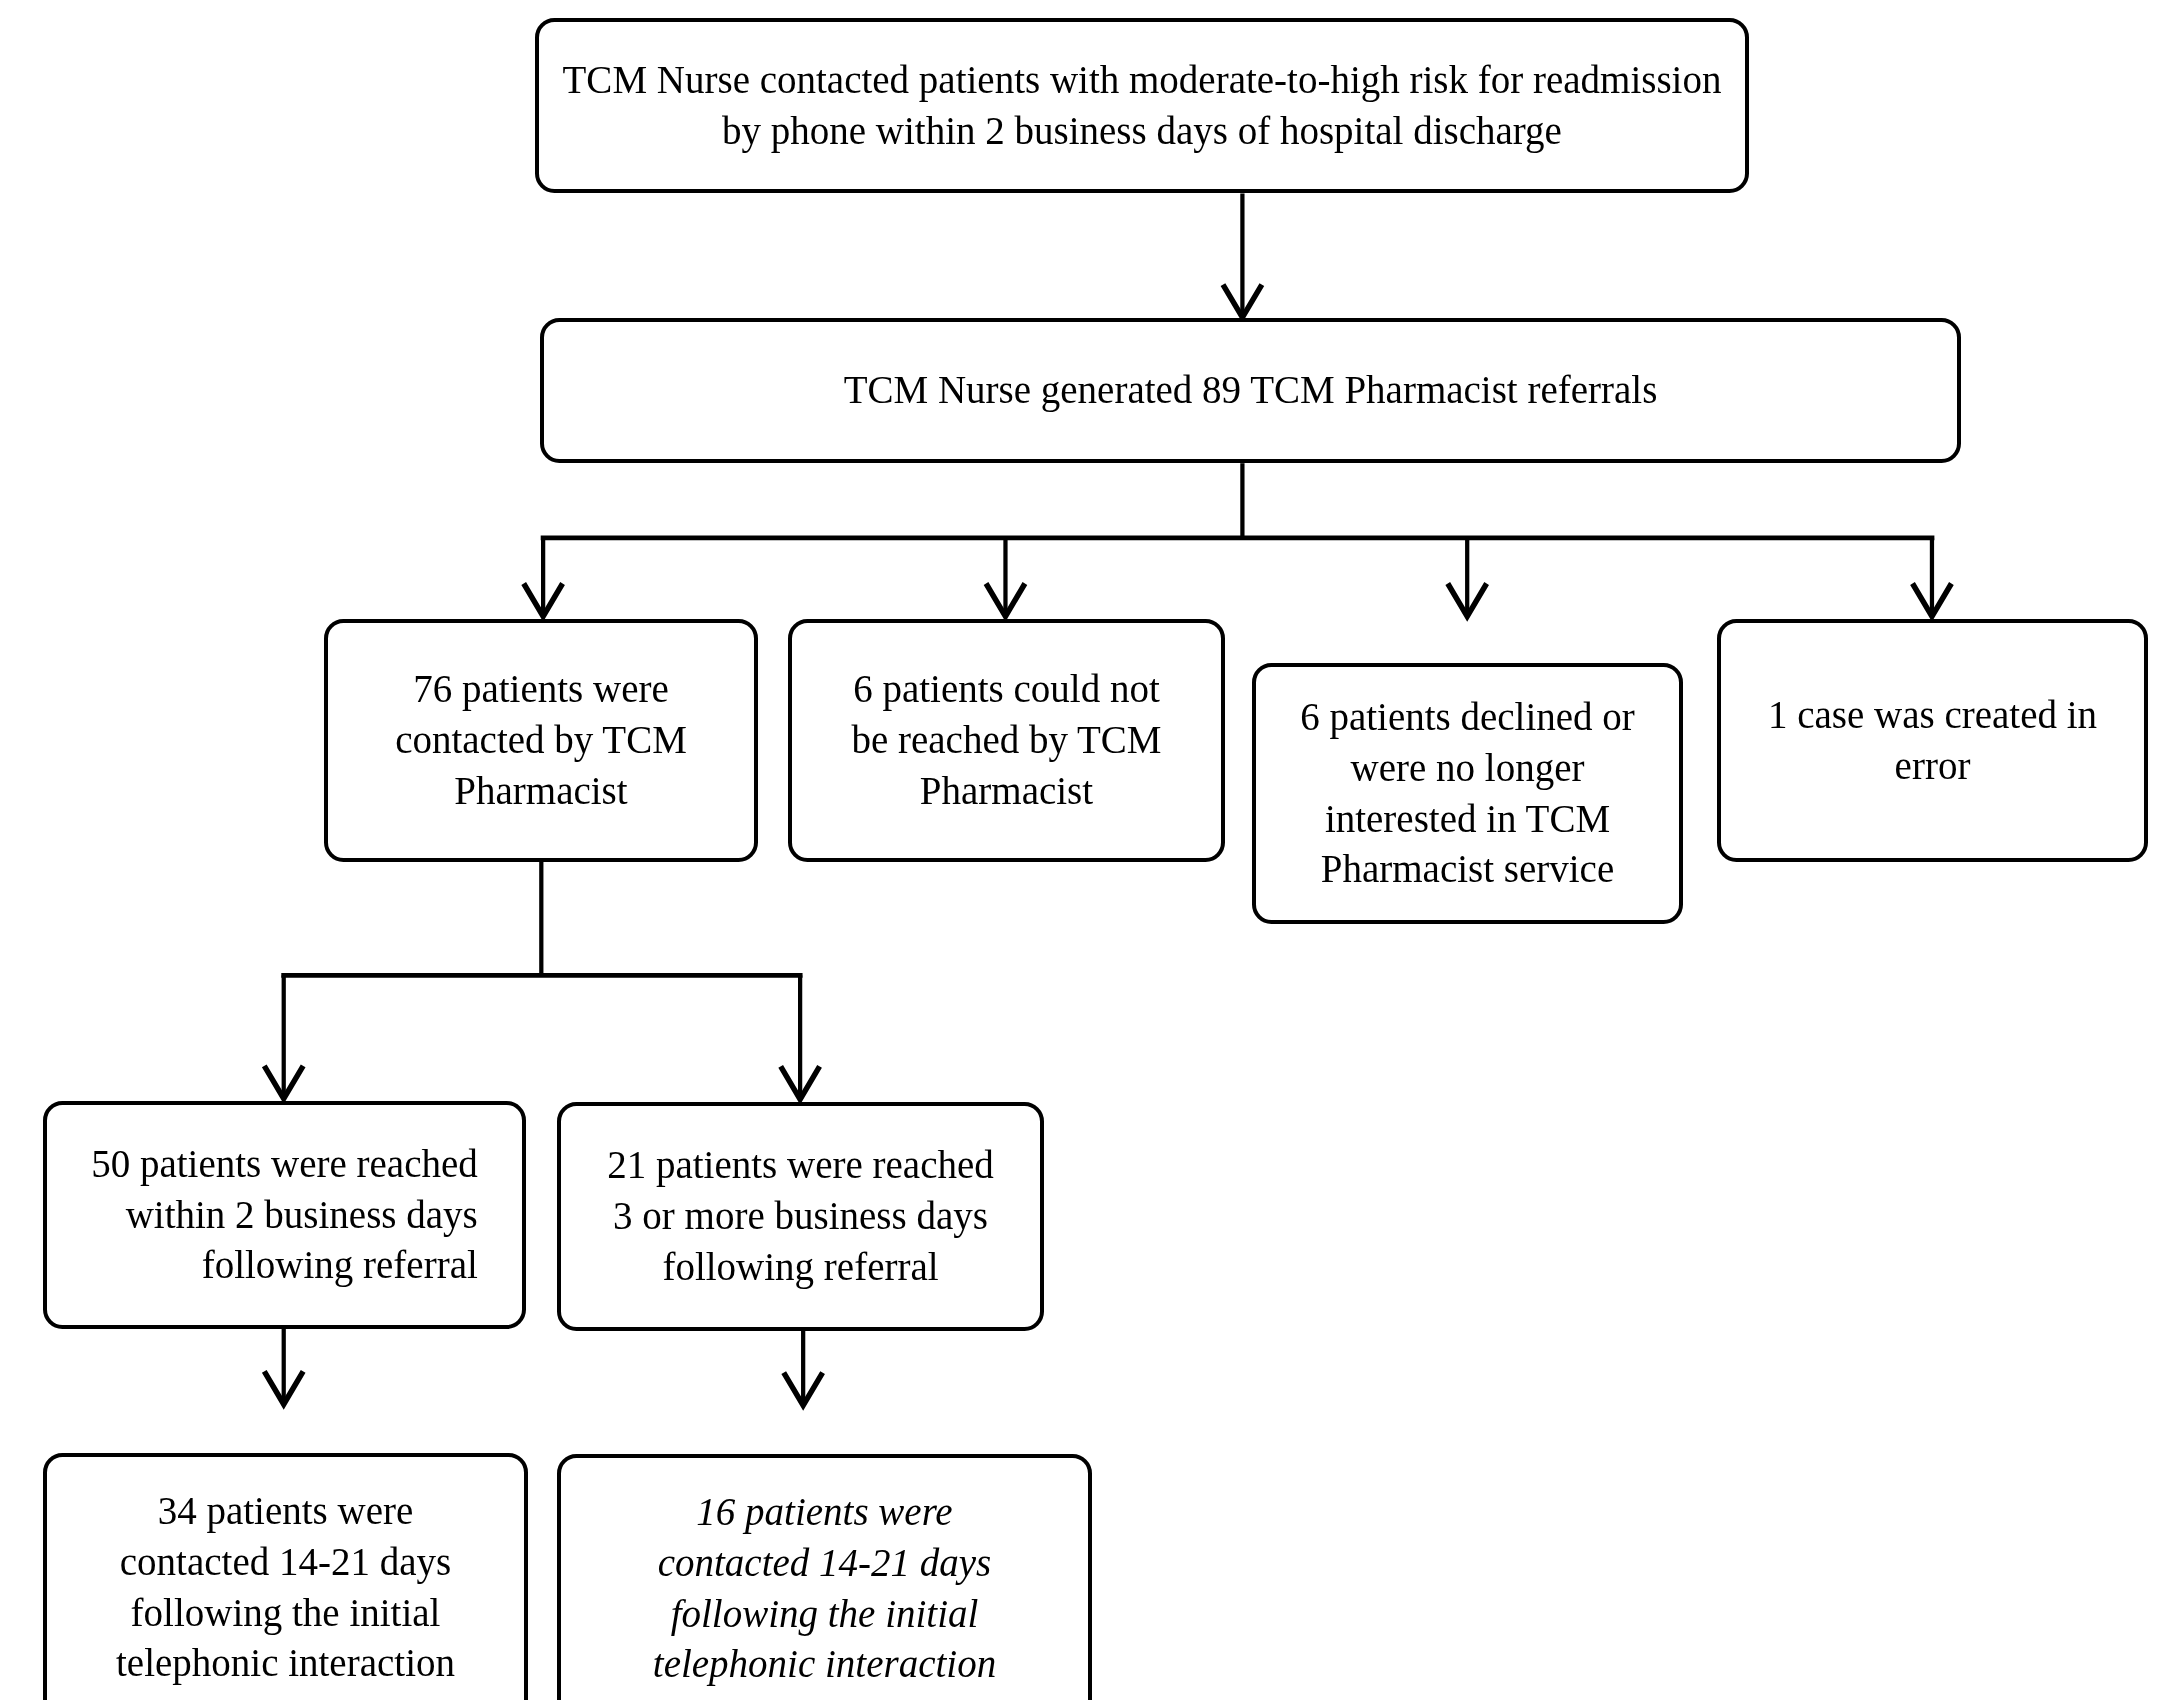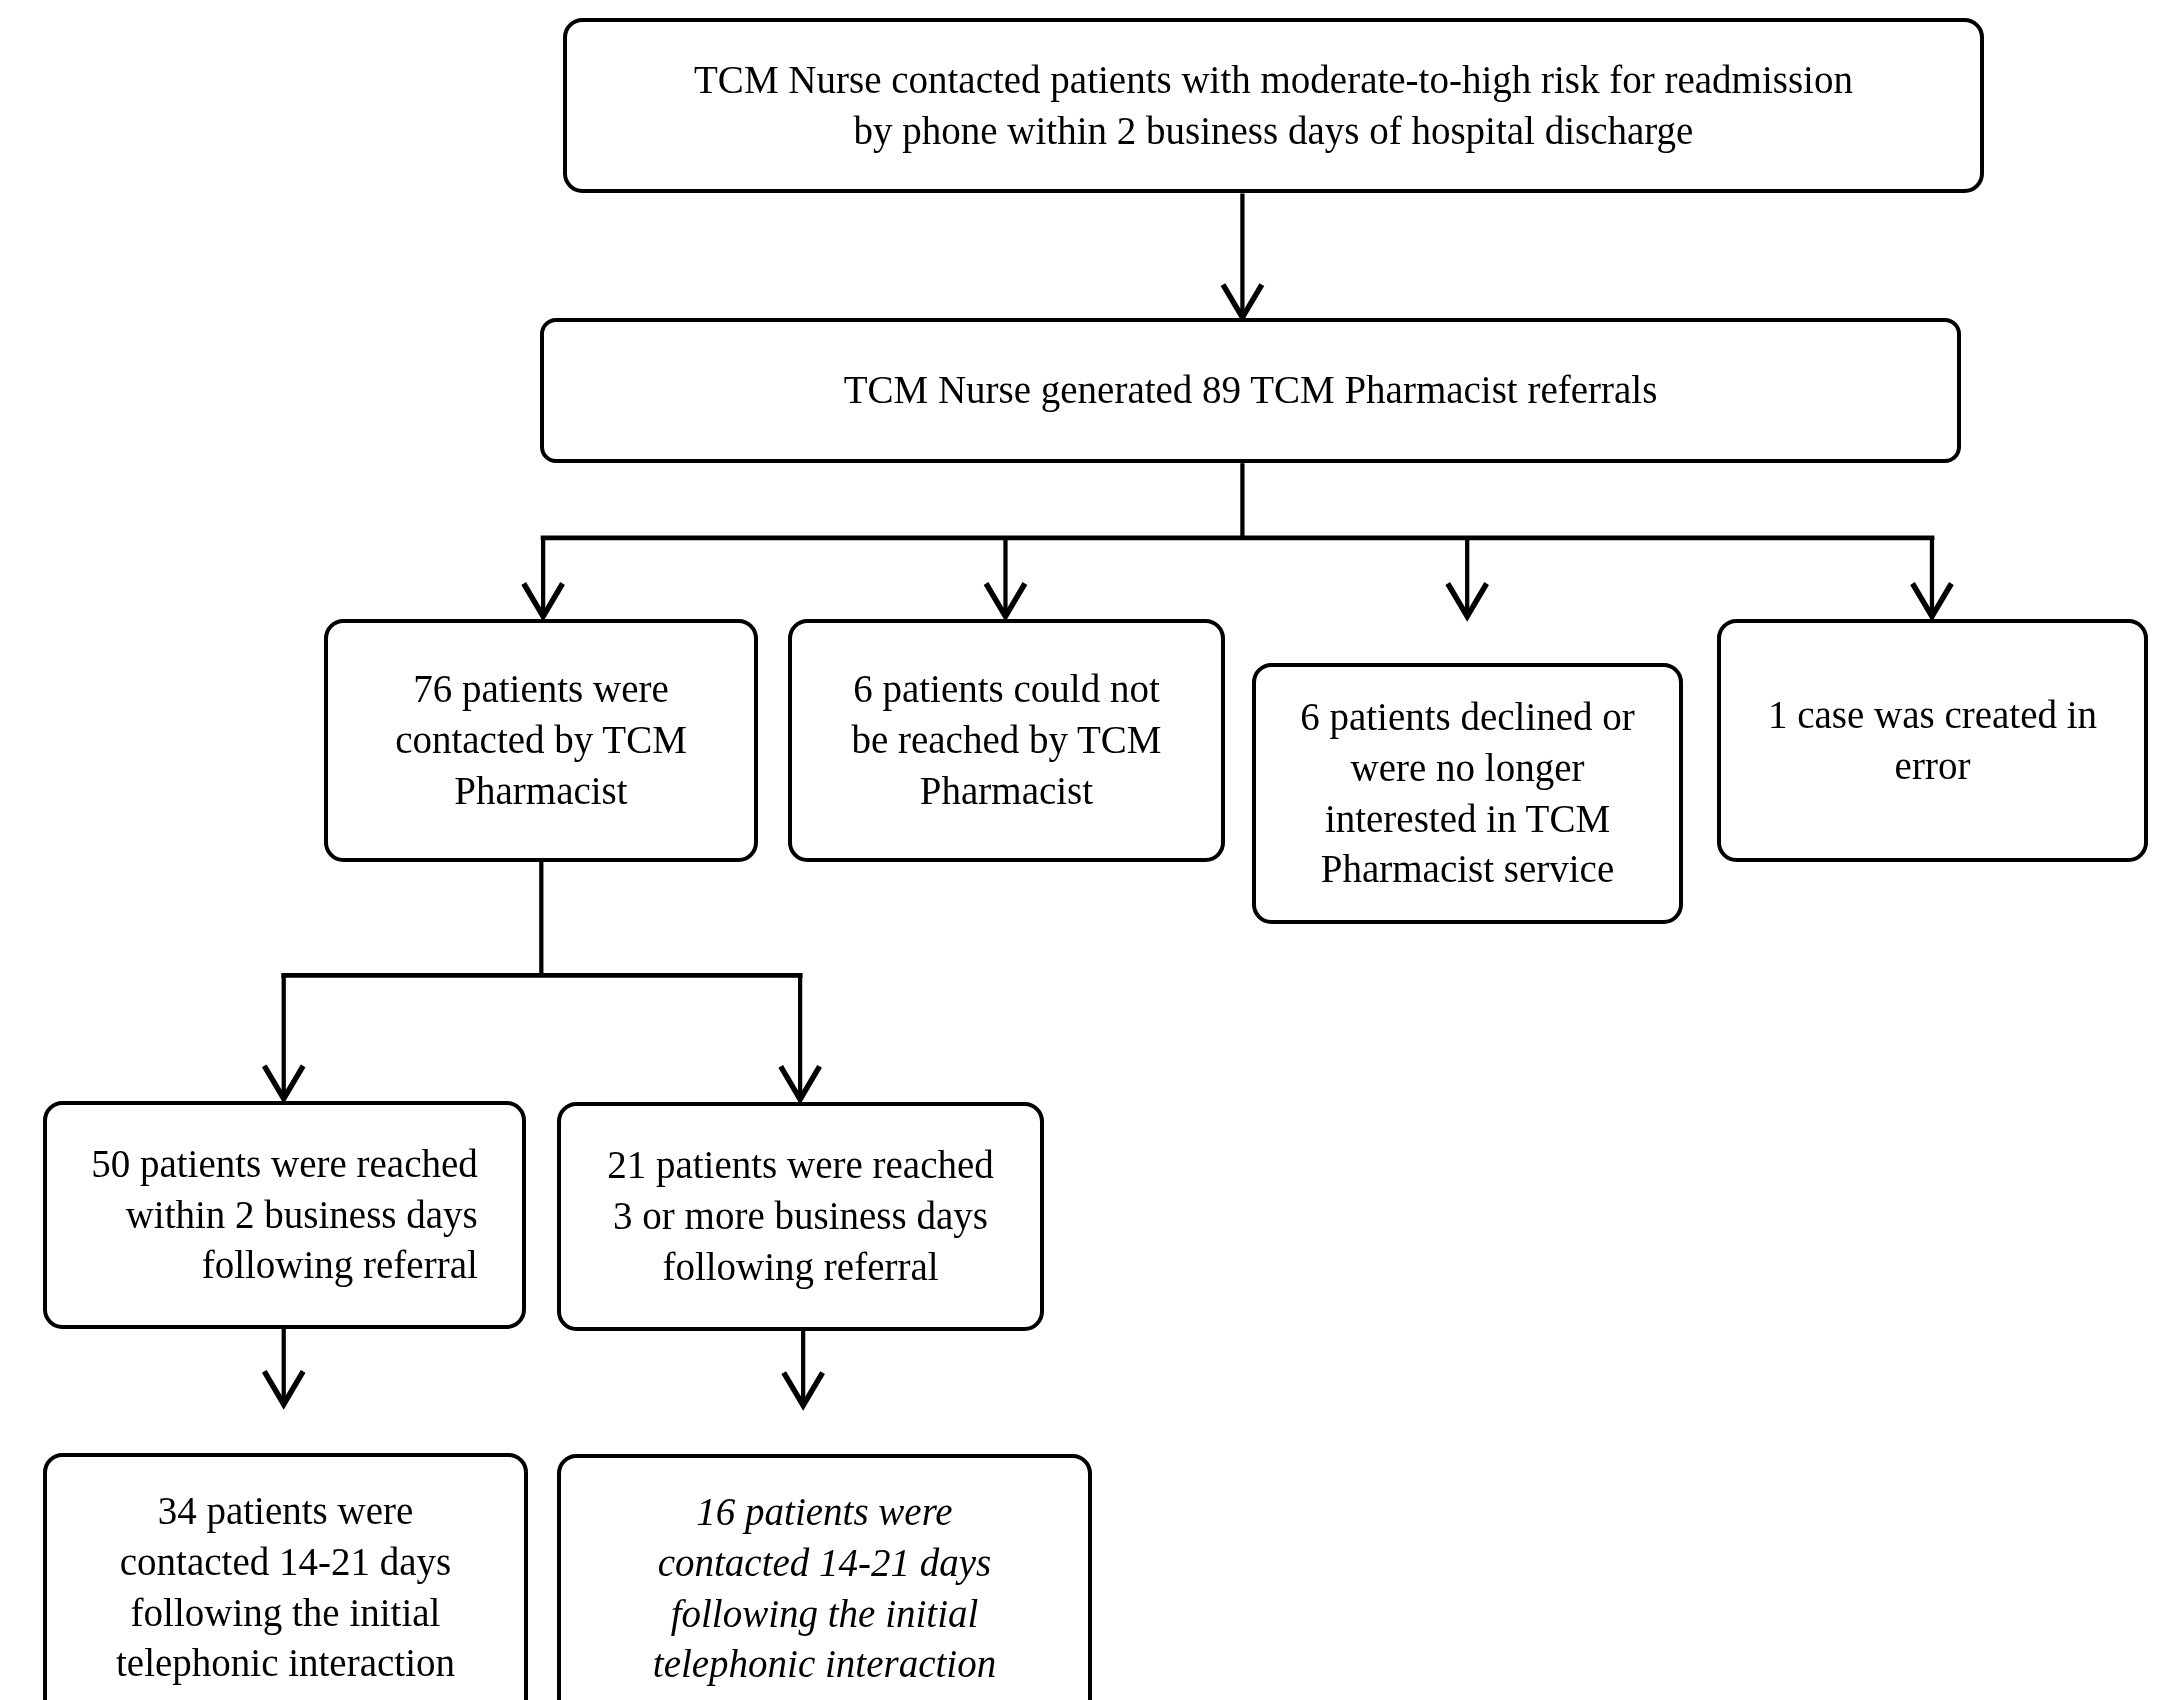--- a/index.html
+++ b/index.html
@@ -31,22 +31,22 @@
     display: flex;
     align-items: center;
     justify-content: center;
     text-align: center;
     white-space: pre-line;
     font-size: 39px;
     line-height: 1.3;
     padding: 4.9px 8.5px;
   }
   
-  #node-nurse-contact   { left: 535px;  top: 18px;   width: 1421px; height: 175px; margin-left: 28px; }
-  #node-referrals       { left: 540px;  top: 318px;  width: 1421px; height: 145px; border-radius: 16px; }
+  #node-nurse-contact   { left: 535px;  top: 18px;   width: 1214px; height: 175px; }
+  #node-referrals       { left: 540px;  top: 318px;  width: 1421px; height: 145px; }
   #node-contacted-76    { left: 324px;  top: 619px; width: 434px;  height: 243px; }
   #node-not-reached-6   { left: 788px; top: 619px; width: 437px;  height: 243px; }
   #node-declined-6      { left: 1252px; top: 619px; width: 431px;  height: 261px; margin-top: 44px; }
   #node-error-1         { left: 1717px; top: 619px; width: 431px;  height: 243px; }
   #node-reached-50      { left: 43px;   top: 1101px; width: 483px;  height: 228px; text-align: right; }
   #node-reached-26      { left: 557px;  top: 1102px; width: 487px;  height: 229px; }
   #node-contacted-34    { left: 43px;   top: 1407px; width: 485px;  height: 269px; margin-top: 46px; }
   #node-contacted-16    { left: 557px;  top: 1454px; width: 535px;  height: 269px; font-style: italic; }
 
   .shaft  { stroke: #000000; stroke-width: 7; fill: none; }

